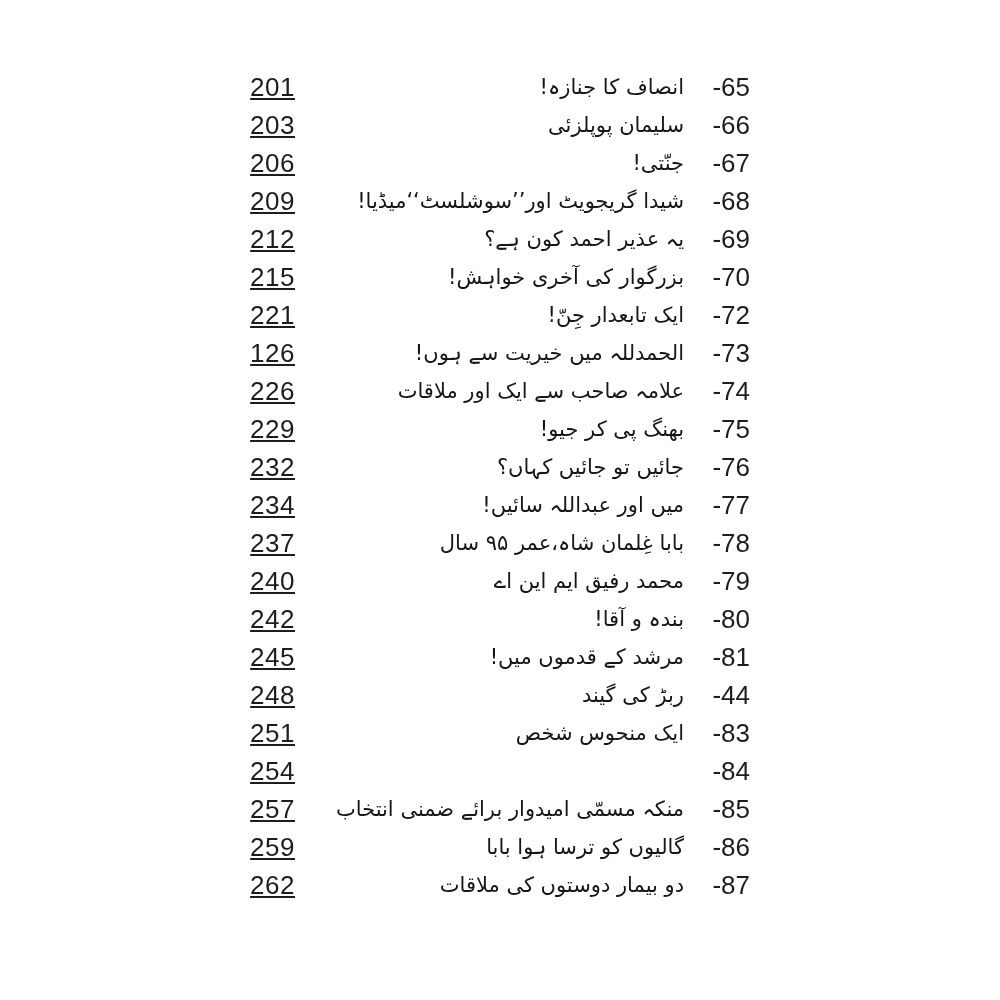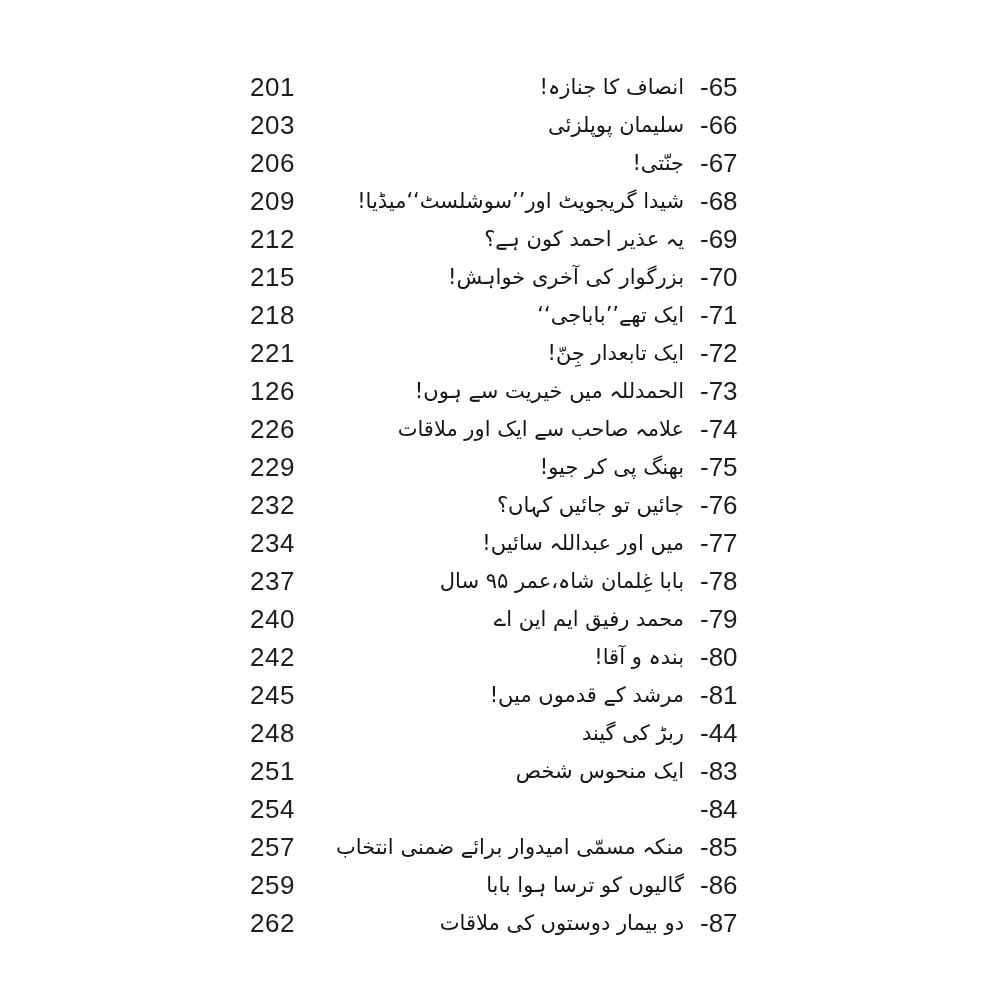--- a/index.html
+++ b/index.html
@@ -30,41 +30,42 @@
     position: absolute;
     left: 0;
     top: 0;
     width: 295px;
     text-align: right;
     font-size: 26px;
     line-height: 38px;
     letter-spacing: 0.5px;
     direction: ltr;
     unicode-bidi: isolate;
+    text-decoration: underline;
   }
   .title {
     position: absolute;
     right: 316px;
     top: 0;
     max-width: 370px;
     white-space: nowrap;
     direction: rtl;
     unicode-bidi: isolate;
     text-align: left;
     font-family: "DejaVu Sans", sans-serif;
     font-size: 21px;
     line-height: 38px;
     color: #161616;
   }
   .num {
     position: absolute;
     left: 700px;
     top: 0;
     width: 50px;
-    text-align: left;
+    text-align: right;
     font-size: 26px;
     line-height: 38px;
     direction: ltr;
     unicode-bidi: isolate;
   }
 </style>
 </head>
 <body>
 
 <div class="page">
@@ -98,25 +99,20 @@
     <span class="title">یہ عذیر احمد کون ہے؟</span>
     <span class="num">-69</span>
   </div>
 
   <div class="toc-row">
     <span class="pg">215</span>
     <span class="title">بزرگوار کی آخری خواہش!</span>
     <span class="num">-70</span>
   </div>
 
-  <div class="toc-row">
-    <span class="pg">218</span>
-    <span class="title">ایک تھے’’باباجی‘‘</span>
-    <span class="num">-71</span>
-  </div>
 
   <div class="toc-row">
     <span class="pg">221</span>
     <span class="title">ایک تابعدار جِنّ!</span>
     <span class="num">-72</span>
   </div>
 
   <div class="toc-row">
     <span class="pg">126</span>
     <span class="title">الحمدللہ میں خیریت سے ہوں!</span>

